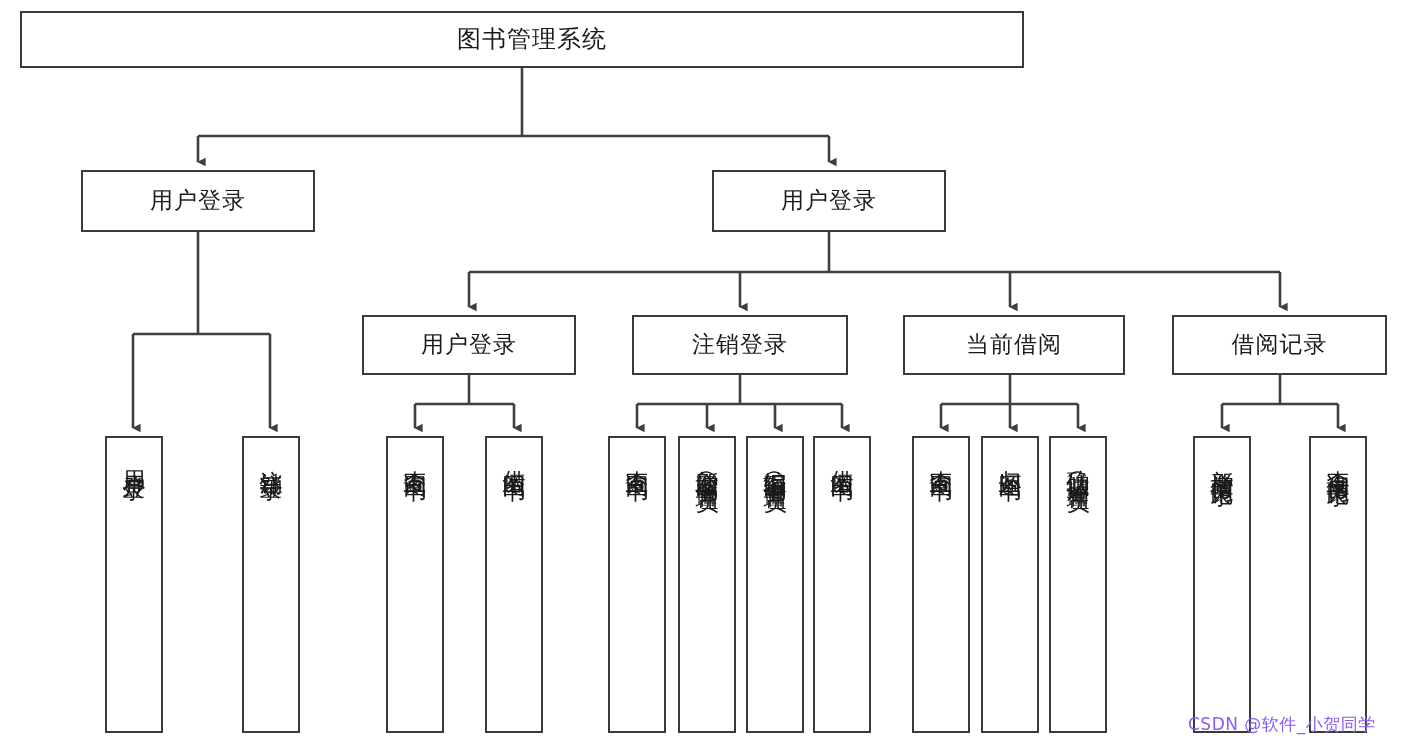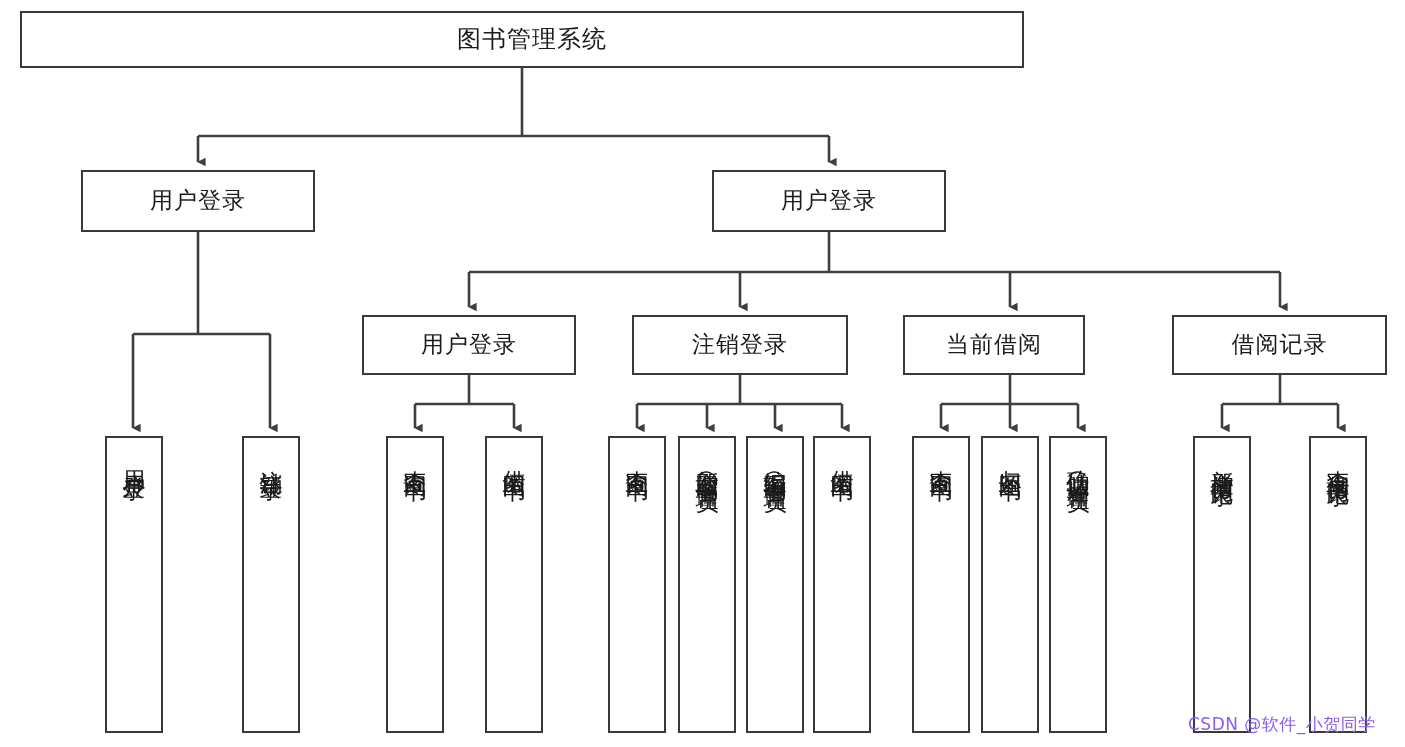--- a/index.html
+++ b/index.html
@@ -134,21 +134,21 @@
   <div class="node horiz" style="left:712px; top:170px; width:234px; height:62px;">
     <span>用户登录</span>
   </div>
 
   <div class="node horiz" style="left:362px; top:315px; width:214px; height:60px;">
     <span>用户登录</span>
   </div>
   <div class="node horiz" style="left:632px; top:315px; width:216px; height:60px;">
     <span>注销登录</span>
   </div>
-  <div class="node horiz" style="left:903px; top:315px; width:182px; height:60px;">
+  <div class="node horiz" style="left:903px; top:315px; width:222px; height:60px;">
     <span>当前借阅</span>
   </div>
   <div class="node horiz" style="left:1172px; top:315px; width:215px; height:60px;">
     <span>借阅记录</span>
   </div>
 
   <div class="node leaf" style="left:105px; top:436px; width:58px; height:297px;">
     <span class="vtext">用户登录</span>
   </div>
   <div class="node leaf" style="left:242px; top:436px; width:58px; height:297px;">

